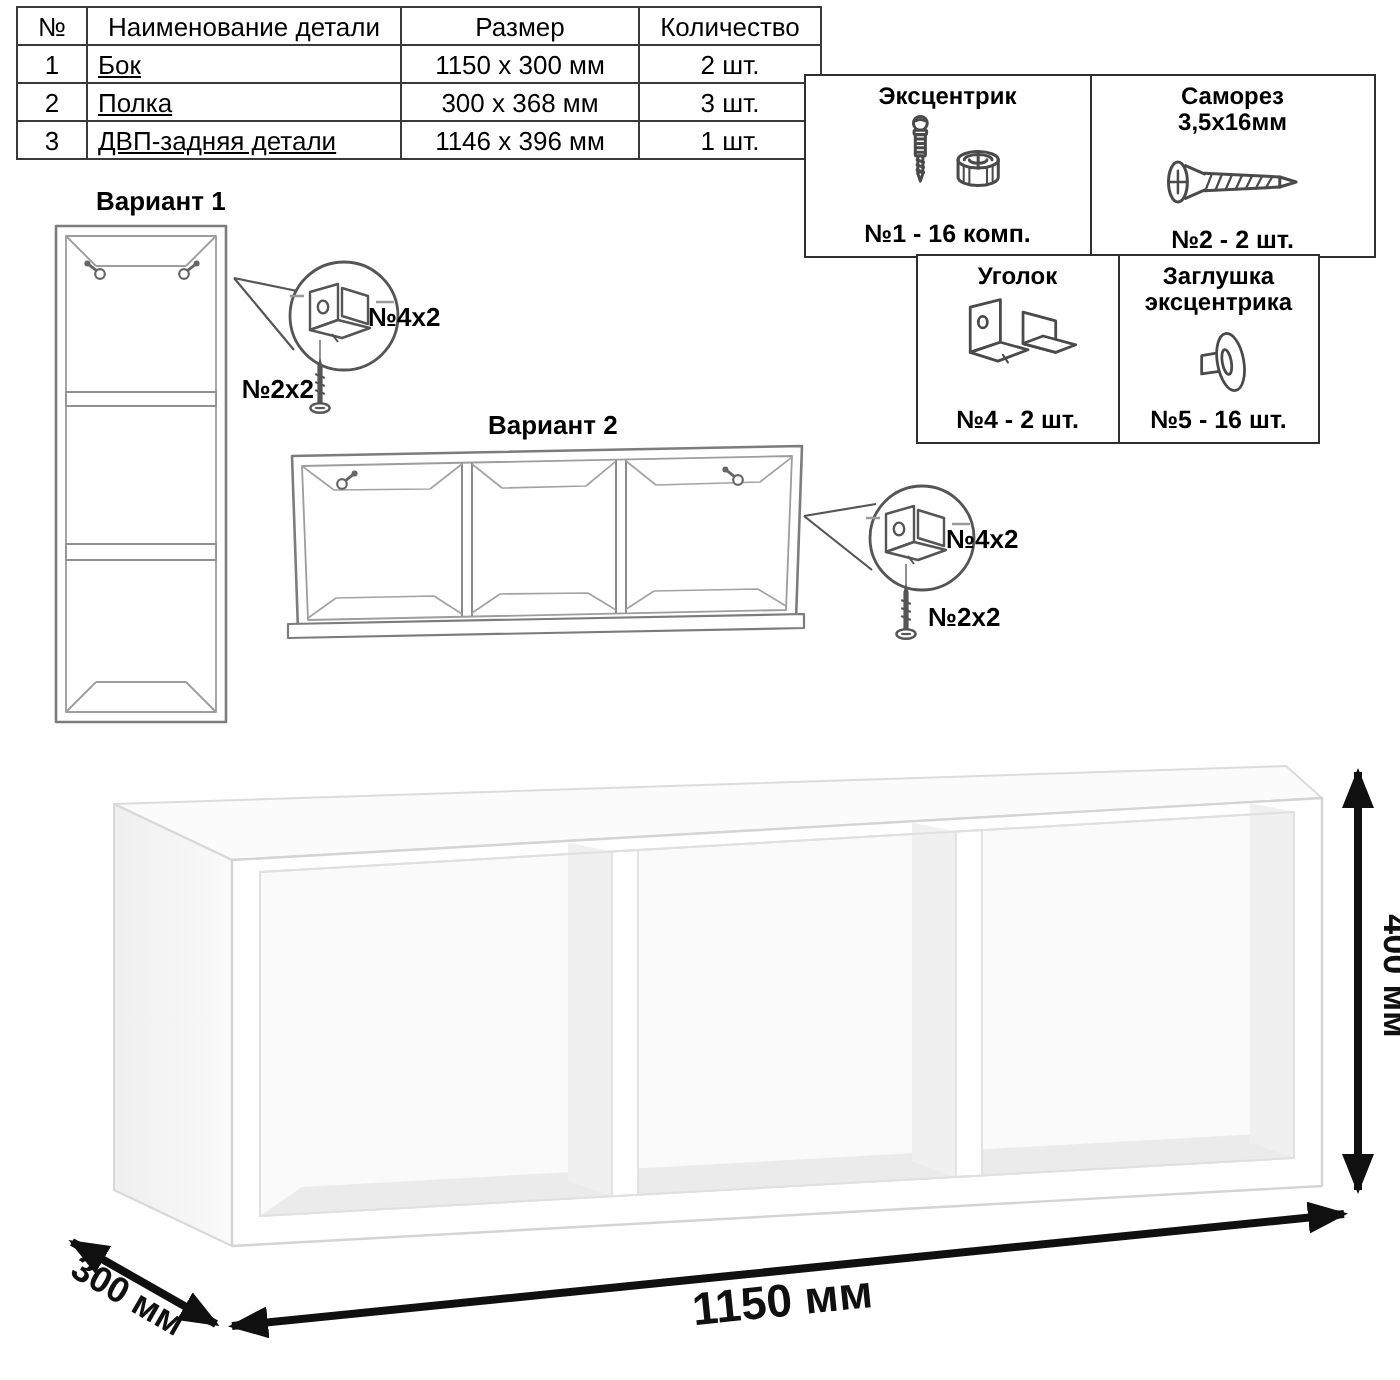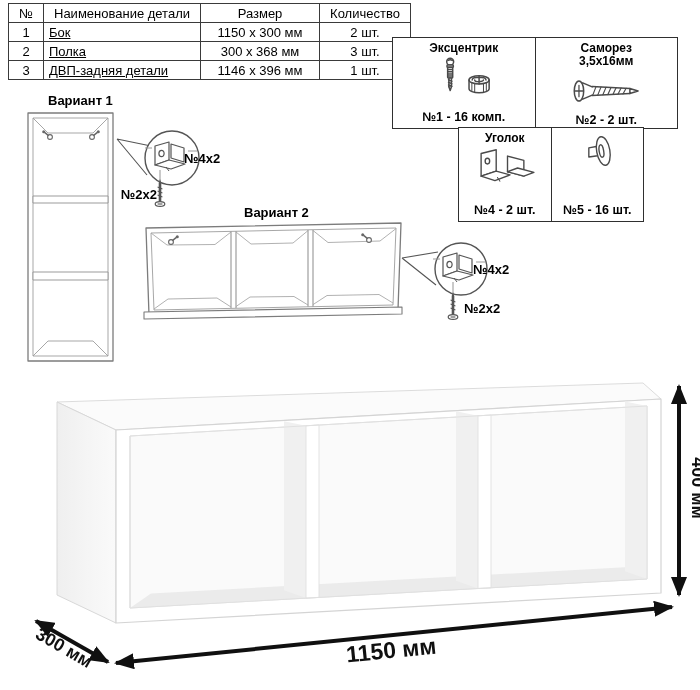--- a/index.html
+++ b/index.html
@@ -8,22 +8,22 @@
   
   table.parts{position:absolute;left:8px;top:3px;border-collapse:collapse;
               font:13px "Liberation Sans",sans-serif;background:#fff;}
   table.parts th,table.parts td{border:1px solid #3a3a3a;height:18px;padding:0 5px;
               text-align:center;font-weight:400;white-space:nowrap;}
   table.parts td.c1{text-align:left;text-decoration:underline;}
   table.parts .c0{width:24px;} table.parts .c1{width:146px;}
   table.parts .c2{width:108px;} table.parts .c3{width:80px;}
   
   .hw-row{position:absolute;display:flex;background:#fff;border:1.5px solid #2f2f2f;box-sizing:border-box;}
-  .hw-row1{left:392px;top:37px;width:286px;height:92px;justify-content:center;}
-  .hw-row2{left:458px;top:126.5px;width:186px;height:95px;}
+  .hw-row1{left:402px;top:37px;width:286px;height:92px;justify-content:center;}
+  .hw-row2{left:458px;top:126.5px;width:202px;height:95px;}
   .hw-cell{flex:1 1 0;display:flex;flex-direction:column;align-items:center;
            border-left:1.5px solid #2f2f2f;box-sizing:border-box;min-width:0;}
   .hw-cell:first-child{border-left:none;}
   .hw-title{font:700 12px/13px "Liberation Sans",sans-serif;text-align:center;padding-top:4px;}
   .hw-count{font:700 12.5px "Liberation Sans",sans-serif;text-align:center;padding-bottom:4px;margin-top:auto;}
   .hw-icon{width:84px;height:44px;margin-top:1px;flex:0 0 auto;}
   
   .variant-title{position:absolute;font:700 13px "Liberation Sans",sans-serif;margin-left:12px;}
   .vt1{left:36px;top:93px;} .vt2{left:232px;top:205px;}
   
@@ -233,20 +233,21 @@
     </div>
   <div class="hw-row hw-row2">
       <div class="hw-cell">
         <div class="hw-title">Уголок</div>
         <svg class="hw-icon" viewBox="0 0 120 70" xmlns="http://www.w3.org/2000/svg">
           <use href="#sym-bracket"></use>
         </svg>
         <div class="hw-count">№4 - 2 шт.</div>
       </div>
       <div class="hw-cell">
+        <div class="hw-title">Заглушка<br>эксцентрика</div>
         <svg class="hw-icon" viewBox="0 0 120 70" xmlns="http://www.w3.org/2000/svg">
           <use href="#sym-cap"></use>
         </svg>
         <div class="hw-count">№5 - 16 шт.</div>
       </div>
     </div>
 
   <div class="variant-title vt1">Вариант 1</div>
   <div class="variant-title vt2">Вариант 2</div>
 

